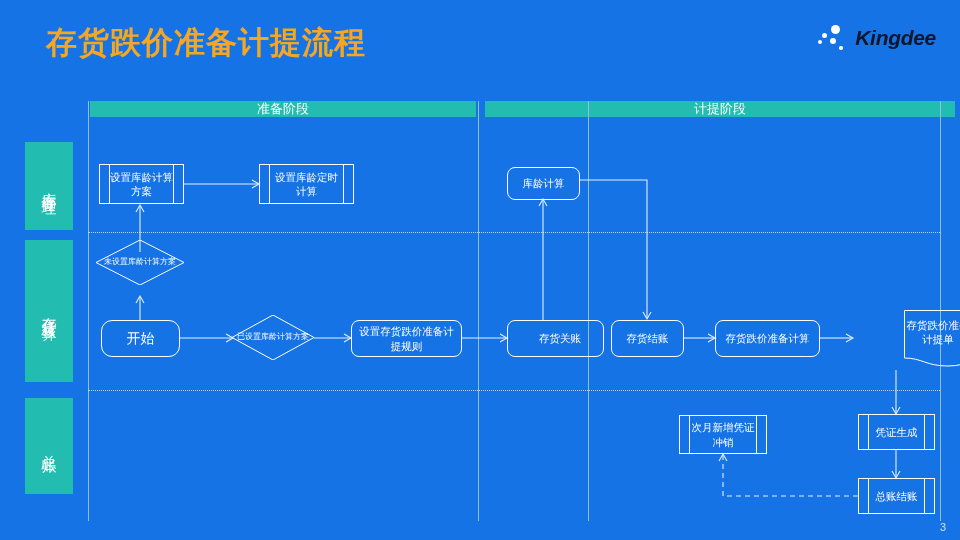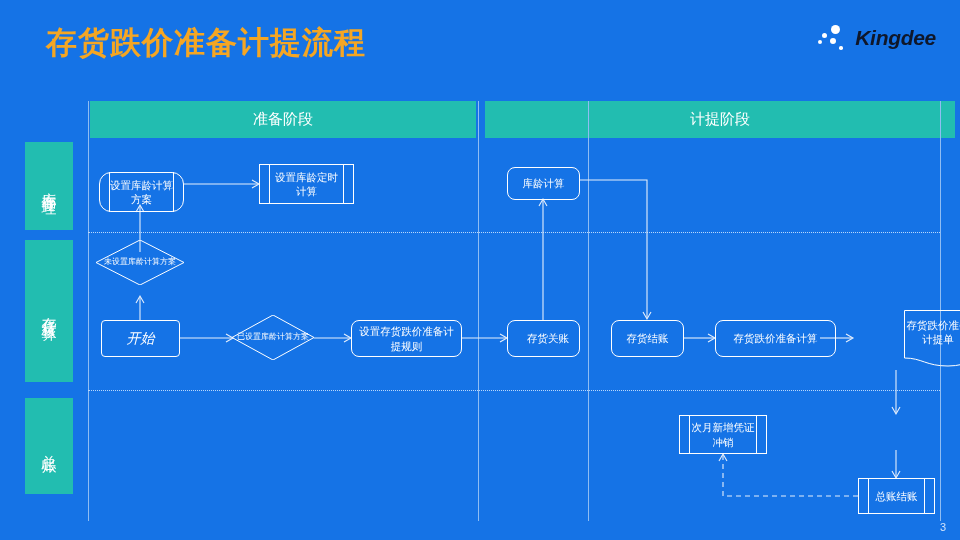--- a/index.html
+++ b/index.html
@@ -23,22 +23,22 @@
   .logo-mark i{position:absolute;background:#fff;border-radius:50%;display:block;}
   .d1{width:9px;height:9px;left:13px;top:1px;}
   .d2{width:5px;height:5px;left:4px;top:9px;}
   .d3{width:4px;height:4px;left:0px;top:16px;}
   .d4{width:6px;height:6px;left:12px;top:14px;}
   .d5{width:3.5px;height:3.5px;left:21px;top:22px;}
   .logo-text{color:#0f172a;font-size:21px;font-style:italic;font-weight:bold;letter-spacing:-0.3px;}
 
   
   .phase{
-    position:absolute;height:37px;background:#22bdb0;
-    color:#fff;font-size:15px;display:flex;align-items:center;justify-content:center;
+    position:absolute;height:16px;background:#22bdb0;
+    color:#fff;font-size:13px;display:flex;align-items:center;justify-content:center;
   }
   #phase-prep{left:90px;top:101px;width:386px;}
   #phase-prov{left:485px;top:101px;width:470px;}
 
   
   .lane{
     position:absolute;left:25px;width:48px;background:#22bdb0;
     color:#fff;font-size:15px;letter-spacing:2px;
     display:flex;align-items:center;justify-content:center;text-align:center;
     line-height:1.32;
@@ -59,21 +59,21 @@
   #vsep-right{left:940px;}
 
   
   .node{
     position:absolute;box-sizing:border-box;
     color:#fff;font-size:10.5px;line-height:1.35;text-align:center;
     display:flex;align-items:center;justify-content:center;
     border:1px solid #ffffff;background:transparent;
   }
   .rounded{border-radius:8px;}
-  .start{border-radius:4px;font-size:14px;font-style:italic;}
+  .start{border-radius:11px;font-size:14px;}
   .diamond{border:none;background:transparent;}
   .diamond .dshape{position:absolute;inset:0;}
   .diamond .dlabel{position:relative;font-size:8px;line-height:1.3;color:#fff;}
 
   
   .process{position:absolute;box-sizing:border-box;border:1px solid #fff;background:transparent;}
   .process .inner{
     position:absolute;top:-1px;bottom:-1px;left:9px;right:9px;
     border-left:1px solid #fff;border-right:1px solid #fff;
     display:flex;align-items:center;justify-content:center;
@@ -171,21 +171,21 @@
     <line x1="896" y1="370" x2="896" y2="413"></line>
     <path class="ahead" d="M892,407 L896,414 L900,407"></path>
 
     <line x1="896" y1="450" x2="896" y2="477"></line>
     <path class="ahead" d="M892,471 L896,478 L900,471"></path>
 
     <polyline class="dash" points="858,496 723,496 723,455"></polyline>
     <path class="ahead" d="M719,461 L723,454 L727,461"></path>
   </svg>
 
-  <div class="process" style="left:99px;top:172px;width:85px;height:40px;border-radius:12px;">
+  <div class="process" style="left:99px;top:164px;width:85px;height:40px;">
     <div class="inner">设置库龄计算方案</div>
   </div>
 
   <div class="process" style="left:259px;top:164px;width:95px;height:40px;">
     <div class="inner">设置库龄定时计算</div>
   </div>
 
   <div class="node rounded" style="left:507px;top:167px;width:73px;height:33px;">库龄计算</div>
 
   <div class="diamond node" style="left:96px;top:240px;width:88px;height:45px;">
@@ -199,37 +199,40 @@
 
   <div class="diamond node" style="left:232px;top:315px;width:82px;height:45px;">
     <svg class="dshape" viewBox="0 0 82 45" preserveAspectRatio="none">
       <polygon points="41,0 82,22.5 41,45 0,22.5" fill="none" stroke="#ffffff" stroke-width="1"></polygon>
     </svg>
     <div class="dlabel">已设置库龄计算方案</div>
   </div>
 
   <div class="node rounded" style="left:351px;top:320px;width:111px;height:37px;padding:0 6px;">设置存货跌价准备计提规则</div>
 
-  <div class="node rounded" style="left:507px;top:320px;width:73px;height:37px;padding-left:9px;">存货关账</div>
+  <div class="node rounded" style="left:507px;top:320px;width:97px;height:37px;padding-left:9px;">存货关账</div>
 
   <div class="node rounded" style="left:611px;top:320px;width:73px;height:37px;">存货结账</div>
 
-  <div class="node rounded" style="left:715px;top:320px;width:121px;height:37px;padding:0 5px;">存货跌价准备计算</div>
+  <div class="node rounded" style="left:715px;top:320px;width:105px;height:37px;padding:0 5px;">存货跌价准备计算</div>
 
   <div class="docshape" style="left:904px;top:310px;width:68px;height:60px;">
     <svg width="88" height="60" viewBox="0 0 88 60">
       <path d="M0.5,0.5 L87.5,0.5 L87.5,46 C70,46 66,56 44,56 C22,56 18,48 0.5,48 Z" fill="none" stroke="#ffffff" stroke-width="1"></path>
     </svg>
     <div class="dtext">存货跌价准备计提单</div>
   </div>
 
   <div class="process" style="left:679px;top:415px;width:88px;height:39px;">
     <div class="inner">次月新增凭证冲销</div>
   </div>
 
+  <div class="process" style="left:858px;top:414px;width:77px;height:36px;">
+    <div class="inner">凭证生成</div>
+  </div>
 
   <div class="process" style="left:858px;top:478px;width:77px;height:36px;">
     <div class="inner">总账结账</div>
   </div>
 
   <div class="pageno">3</div>
 
 </div>
 
 </body></html>

